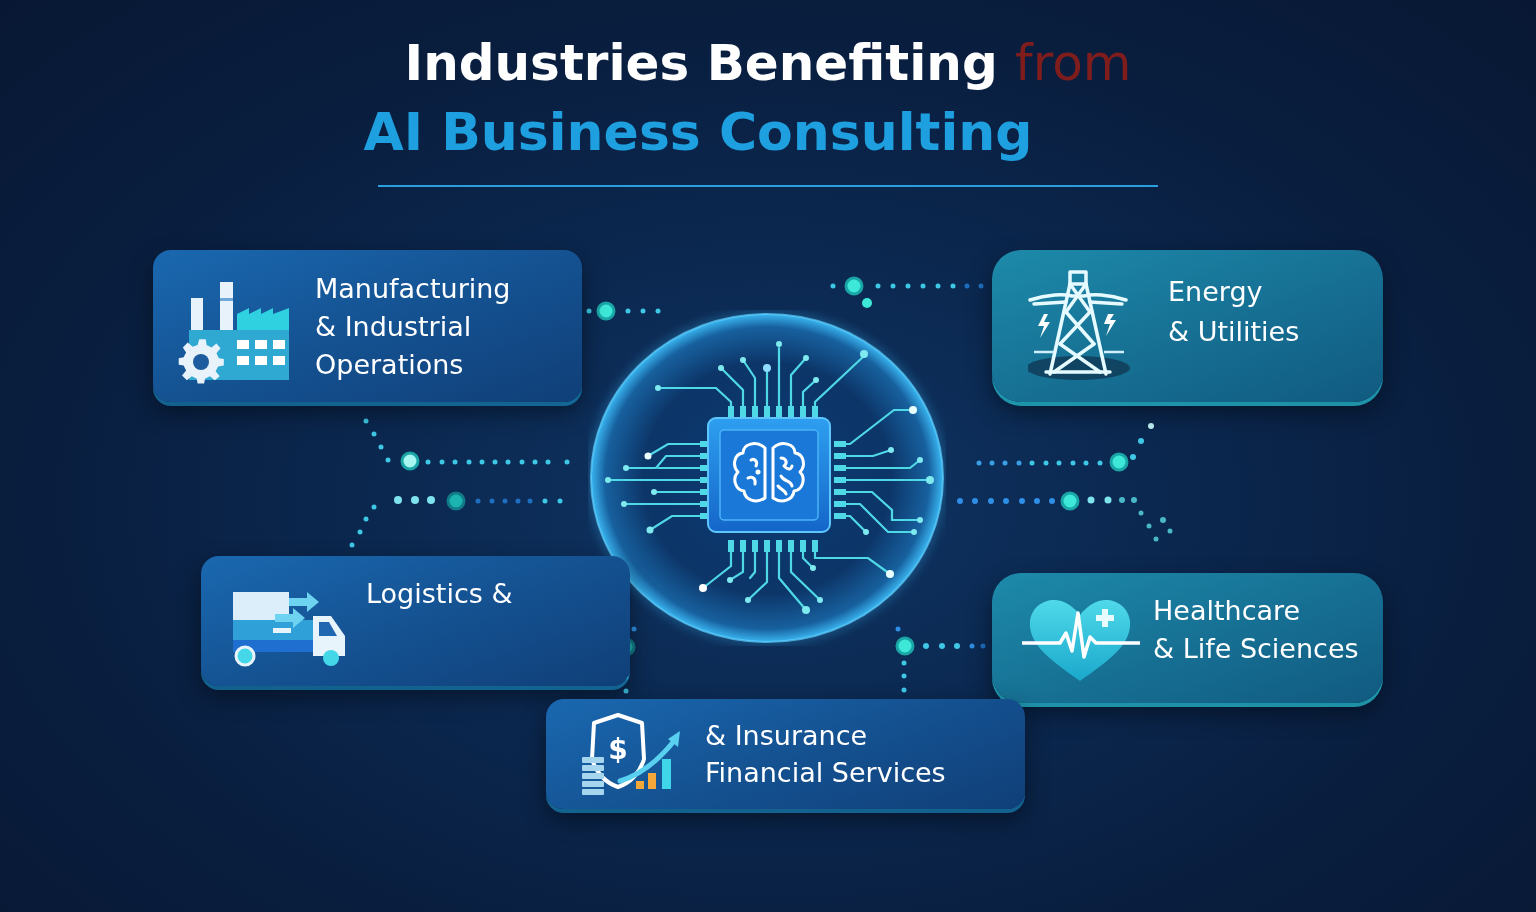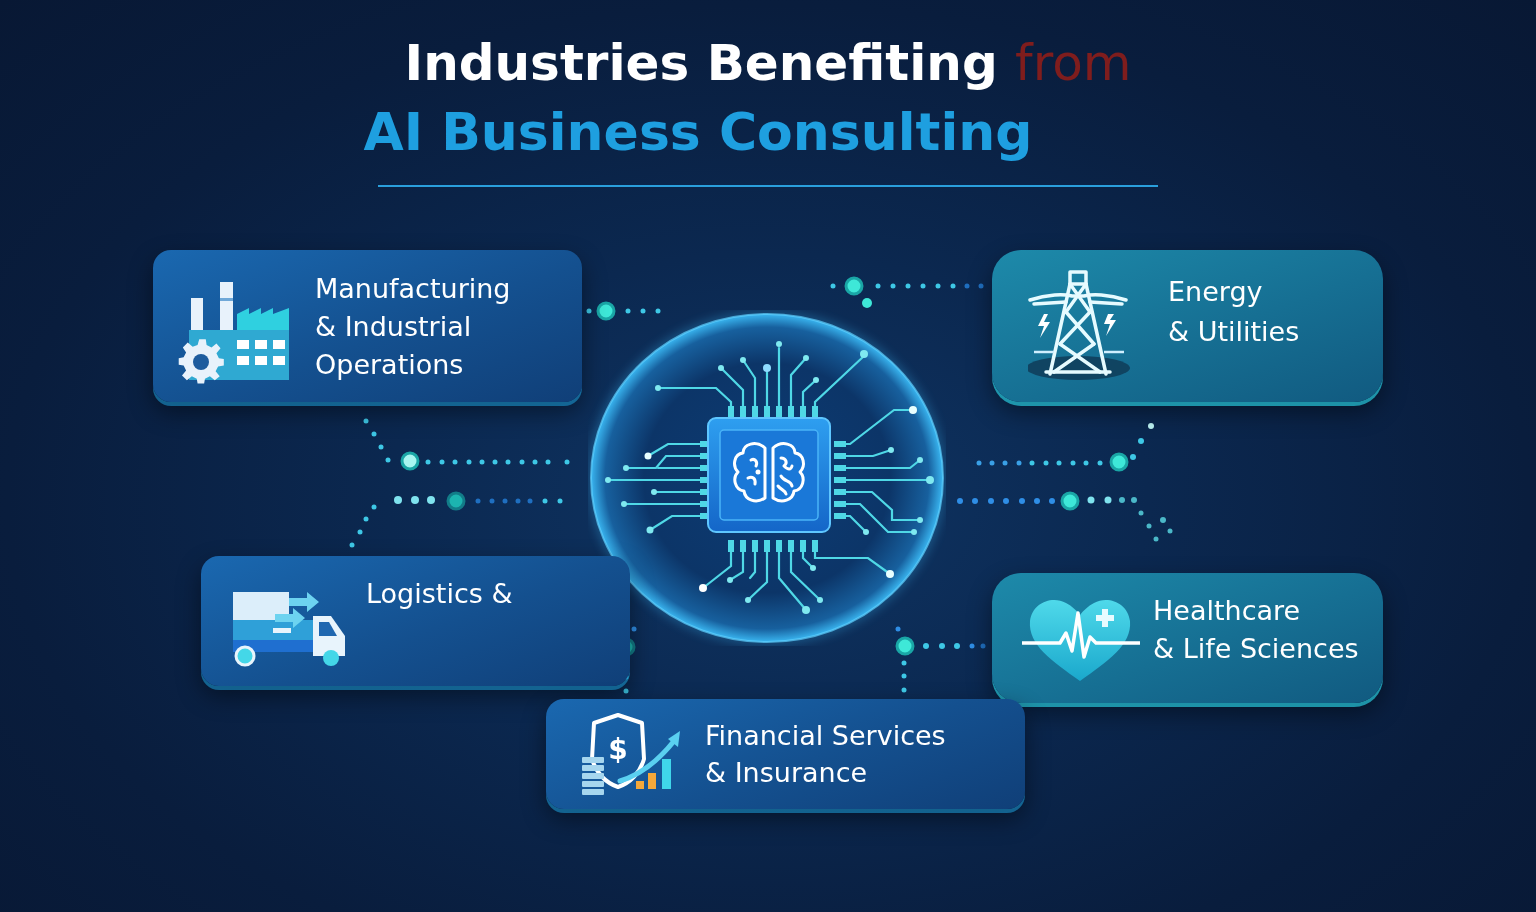--- a/index.html
+++ b/index.html
@@ -393,16 +393,16 @@
         <rect x="0" y="72" width="22" height="6" rx="1"></rect>
         <rect x="0" y="80" width="22" height="6" rx="1"></rect>
     </g>
     <rect x="54" y="72" width="8" height="8" fill="#f4a83a"></rect>
     <rect x="66" y="64" width="8" height="16" fill="#f4a83a"></rect>
     <rect x="80" y="50" width="9" height="30" fill="#3fd6ea"></rect>
     <path d="M38 72 C58 66 76 52 92 32" fill="none" stroke="#5ad0f0" stroke-width="5" stroke-linecap="round"></path>
     <polygon points="98,22 86,30 96,38" fill="#5ad0f0"></polygon>
   </svg>
   <div class="label" style="left:159px;top:18px;line-height:37px;">
+    <span>&amp; Insurance</span>
     <span>Financial Services</span>
-    <span>&amp; Insurance</span>
   </div>
 </div>
 
 </body></html>

